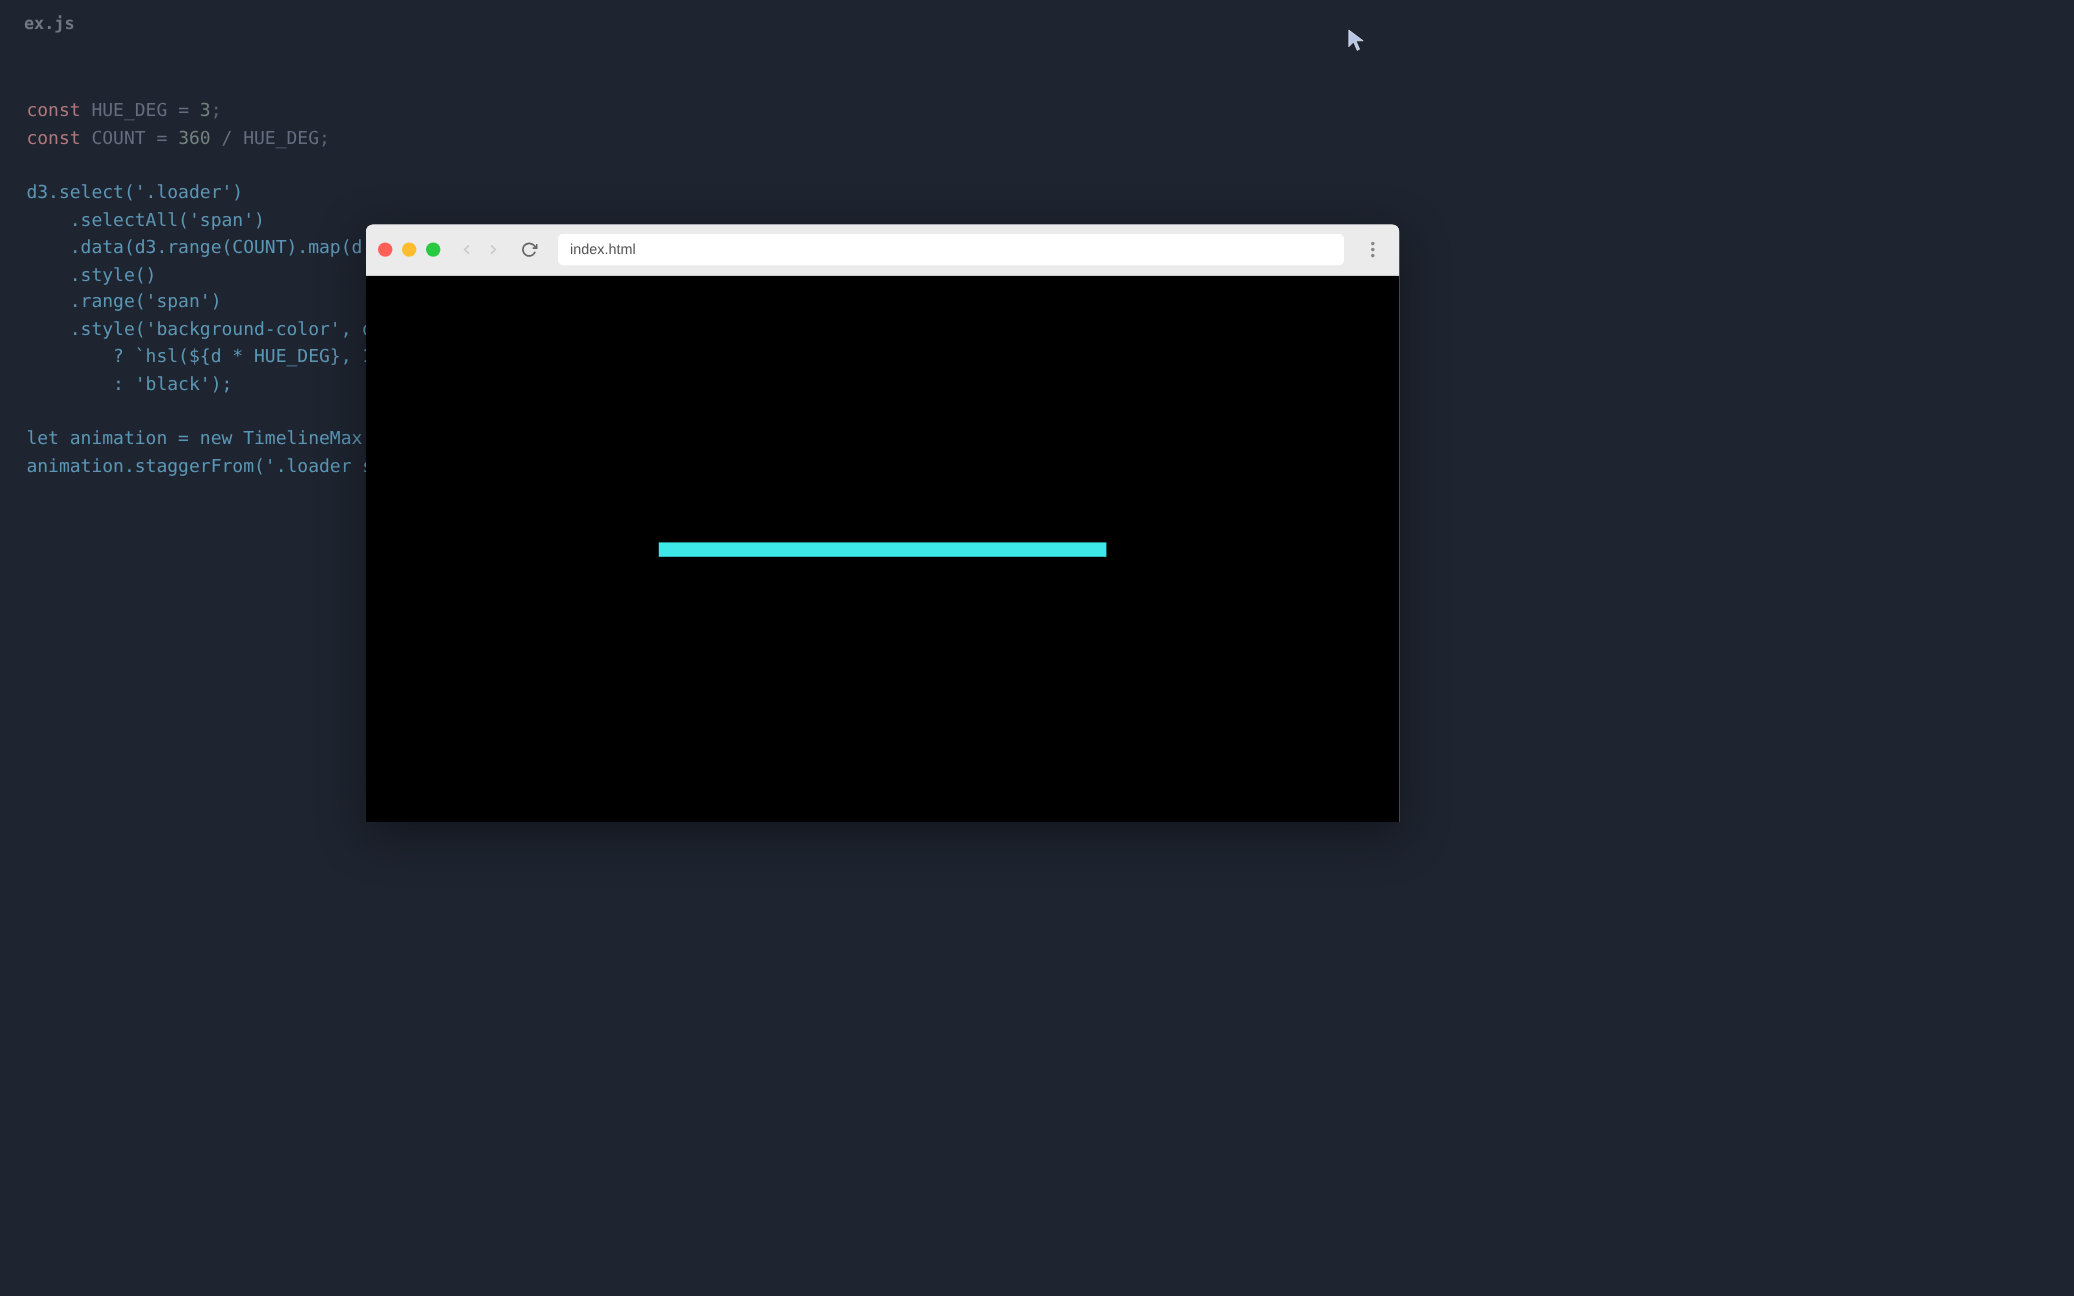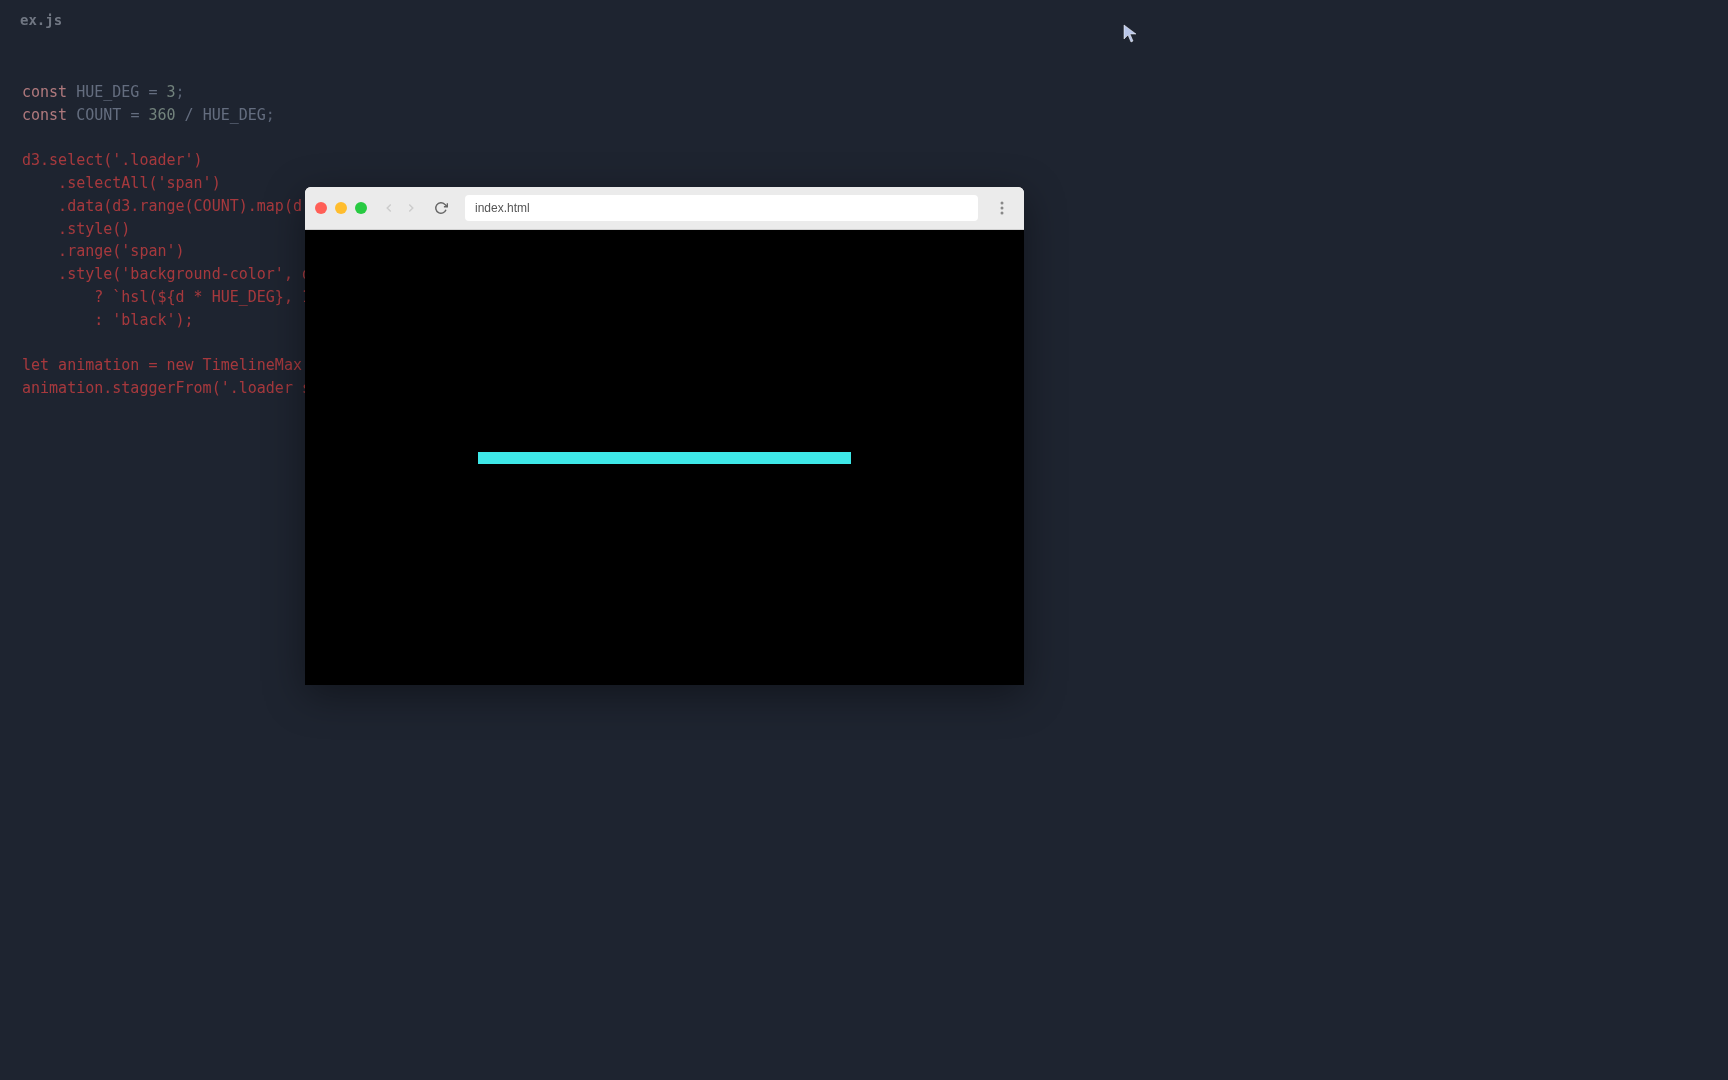--- a/index.html
+++ b/index.html
@@ -47,27 +47,27 @@
     
     .code-line {
       color: #6b7280;
     }
     
     .kw { color: #fca5a5; }
     .const-name { color: #8a95aa; font-weight: 400; }
     .num { color: #9fb5a5; }
     .op { color: #8a95aa; }
     .punct { color: #7a8599; }
-    .chain { color: #ef4444; }
+    .chain { color: #7dd3fc; }
     
     .browser-window {
       position: absolute;
       top: 187px;
       left: 305px;
-      width: 719px;
+      width: 861px;
       height: 498px;
       background: #fff;
       border-radius: 6px 6px 0 0;
       box-shadow: 0 10px 40px rgba(0,0,0,0.4);
       overflow: hidden;
     }
     
     .browser-chrome {
       height: 43px;
       background: #ebebeb;

